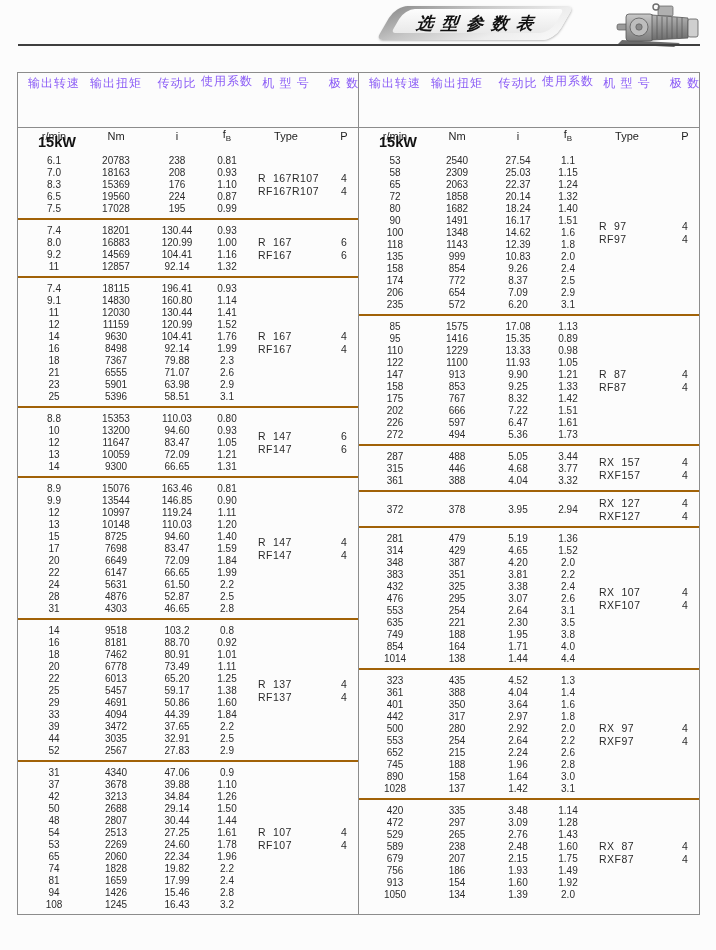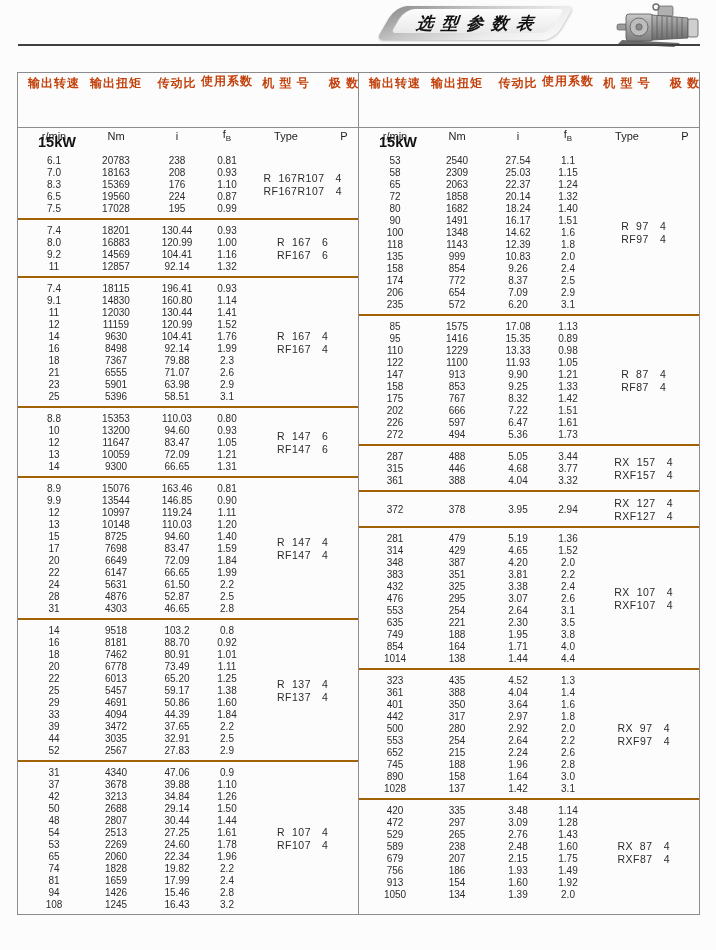--- a/index.html
+++ b/index.html
@@ -23,34 +23,34 @@
   
   .top-rule{position:absolute;left:18px;top:44px;width:682px;height:2px;background:#3f3f3f;}
   .sel-table{position:absolute;left:17px;top:72px;width:681px;height:841px;
         border:1px solid #8c8c8c;display:flex;background:#fcfcfc;}
   .half{width:340px;display:flex;flex-direction:column;}
   .half.left{border-right:1px solid #8c8c8c;}
 
   .half-header{display:grid;grid-template-columns:72px 52px 70px 30px 88px 28px;
         align-items:center;border-bottom:1px solid #8c8c8c;height:54px;flex:0 0 auto;}
   .hcell{display:flex;flex-direction:column;align-items:center;justify-content:center;gap:6px;white-space:nowrap;}
-  .hcn{font-size:12px;font-weight:bold;letter-spacing:1px;color:#c2410c;}
+  .hcn{font-size:12px;font-weight:normal;letter-spacing:1px;color:#8b5cf6;}
   .hunit{font-size:11px;color:#1e1e1e;margin-top:32px;}
   .hunit .sub{font-size:8px;vertical-align:sub;}
 
   .half-body{flex:1;overflow:hidden;display:flex;flex-direction:column;}
   .power-label{height:22px;display:flex;align-items:flex-end;padding-left:20px;
         font-size:14.5px;font-weight:bold;color:#111;flex:0 0 auto;}
 
   .group{display:flex;align-items:center;padding:4px 0;flex:0 0 auto;}
   .group + .group{border-top:2px solid #a16207;}
   .rows-col{width:224px;}
   .drow{display:grid;grid-template-columns:72px 52px 70px 30px;height:12px;}
   .cell{display:flex;align-items:center;justify-content:center;font-size:10px;white-space:nowrap;color:#2b2b2b;}
-  .type-col{width:116px;display:flex;flex-direction:column;justify-content:center;align-items:center;}
+  .type-col{width:116px;display:flex;flex-direction:column;justify-content:center;}
   .tline{display:flex;align-items:center;height:13px;}
   .ttext{flex:1;padding-left:16px;font-size:10.5px;white-space:pre;letter-spacing:.5px;color:#2b2b2b;}
   .pole{width:28px;text-align:center;font-size:10.5px;color:#2b2b2b;}
 </style>
 </head>
 <body>
 
 <div class="page">
 
   <div class="banner">

